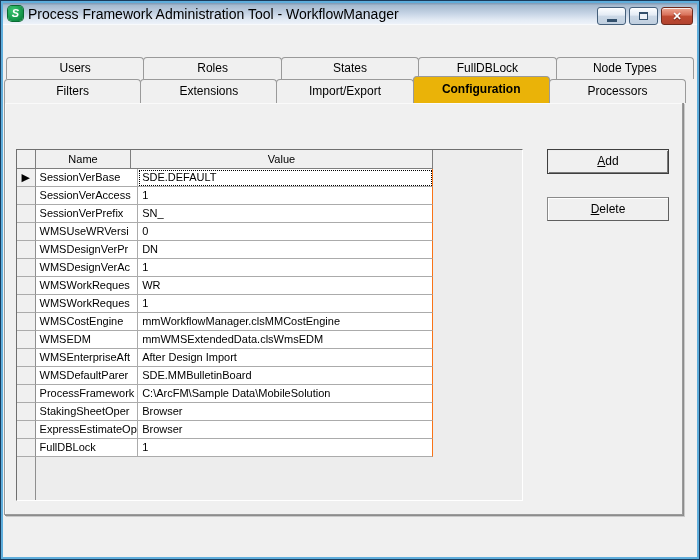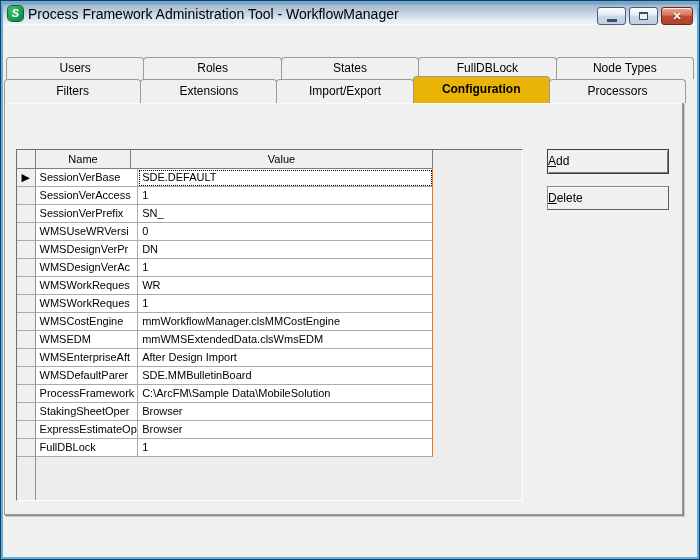--- a/index.html
+++ b/index.html
@@ -80,33 +80,33 @@
   .h-value { width:302px; }
   .g-row { display:flex; height:18px; }
   .g-row > div { border-bottom:1px solid #ABABAB; font-size:11px; line-height:17px; white-space:nowrap; overflow:hidden; }
   .c-sel { width:19px; background:#F0F0F0; border-right:1px solid #8F8F8F; text-align:center; font-size:8px; line-height:17px; color:#000; }
   .c-name { width:105px; background:#fff; border-right:1px solid #ABABAB; padding-left:4px; }
   .c-value { width:302px; background:#fff; border-right:1px solid #f97316; padding-left:4px; }
   .c-value.focus { outline:1px dotted #000; outline-offset:-2px; }
   
   .btn {
     position:absolute; left:547px; width:122px; height:24px; z-index:3;
-    background:#F0F0F0; font-size:12px; color:#000; text-align:left; cursor:default;
+    background:#F0F0F0; font-size:12px; color:#000; text-align:center; cursor:default;
     border:1px solid #8A8A8A; border-bottom-color:#5F5F5F; border-right-color:#5F5F5F;
     box-shadow: inset 1px 1px 0 #FFFFFF;
     font-family:"Liberation Sans", sans-serif;
   }
   .btn .btn-label { display:block; line-height:22px; }
   .btn .btn-label::first-letter { text-decoration:underline; }
   .btn.default {
     top:149px; height:25px; border:1px solid #3F3F3F;
     box-shadow: inset 1px 1px 0 #ECECEC, inset -1px -1px 0 #7A7A7A;
   }
   .btn.default .btn-label { line-height:23px; }
-  .btn.normal { top:186px; }
+  .btn.normal { top:197px; }
 </style>
 </head>
 <body>
 
 <div class="window">
 
   <div class="titlebar">
     <div class="app-icon">S</div>
     <span class="title-text">Process Framework Administration Tool - WorkflowManager</span>
     <div class="winbtns">

